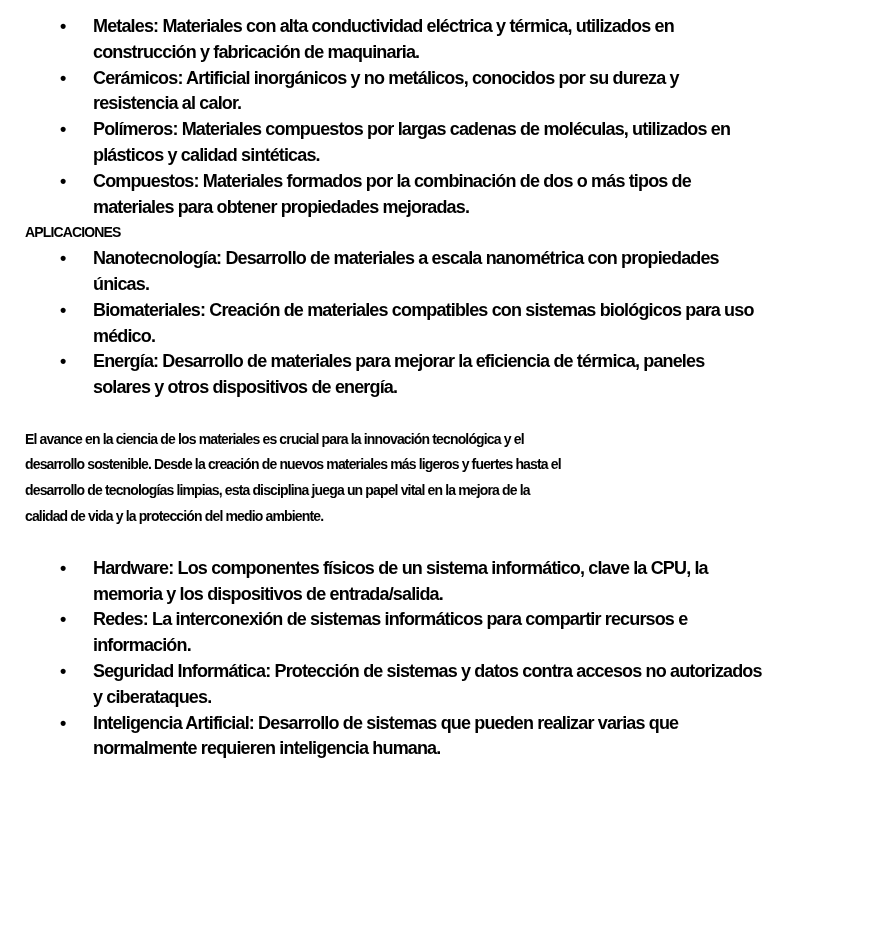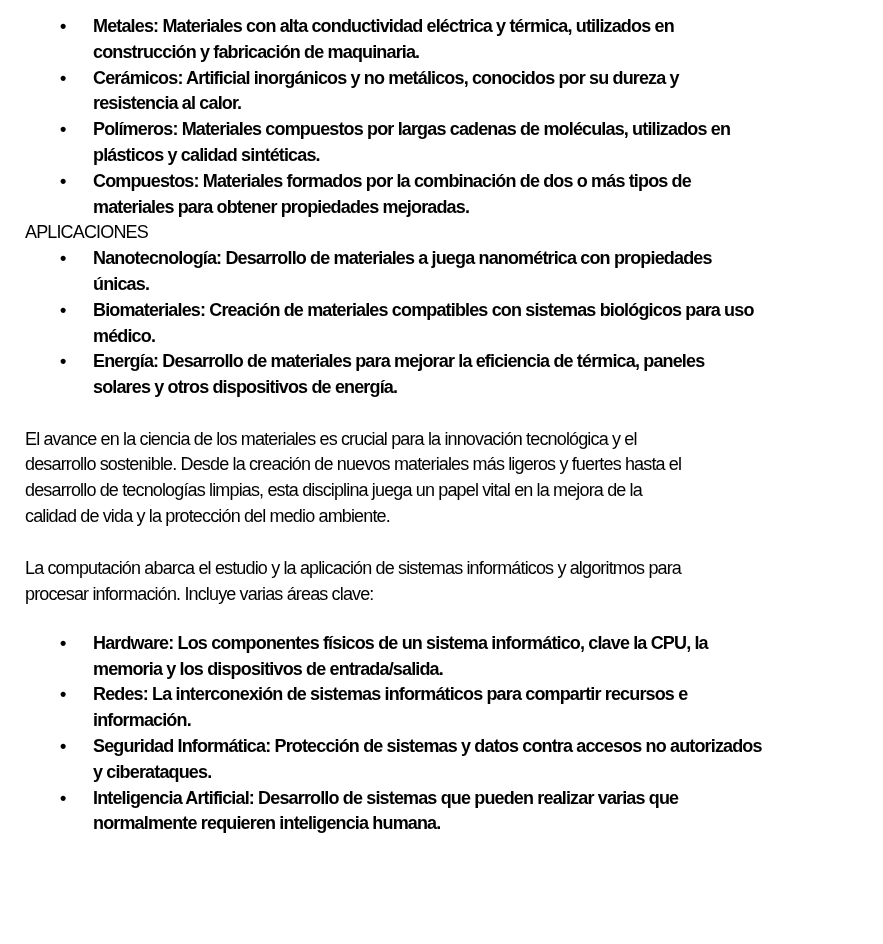--- a/index.html
+++ b/index.html
@@ -18,22 +18,22 @@
     font-family: "Liberation Sans", "DejaVu Sans", sans-serif;
     font-weight: bold;
     font-size: 18px;
     line-height: 25.8px;
     letter-spacing: -0.85px;
     color: #000000;
   }
   .page p, .page h2 {
     margin: 0;
     padding: 0;
-    font-size: 18px;
-    font-weight: normal;
+    font-size: 14px;
+    font-weight: bold;
     white-space: pre-line;
   }
   ul.bullets {
     margin: 0;
     padding: 0;
     list-style: none;
   }
   ul.bullets li {
     position: relative;
     margin: 0;
@@ -82,21 +82,21 @@
       <span class="item-text">Compuestos: Materiales formados por la combinación de dos o más tipos de
 materiales para obtener propiedades mejoradas.</span>
     </li>
   </ul>
 
   <div class="block-aplicaciones">
     <h2>APLICACIONES</h2>
     <ul class="bullets">
       <li>
         <span class="bullet">•</span>
-        <span class="item-text">Nanotecnología: Desarrollo de materiales a juega nanométrica con propiedades
+        <span class="item-text">Nanotecnología: Desarrollo de materiales a escala nanométrica con propiedades
 únicas.</span>
       </li>
       <li>
         <span class="bullet">•</span>
         <span class="item-text">Biomateriales: Creación de materiales compatibles con sistemas biológicos para uso
 médico.</span>
       </li>
       <li>
         <span class="bullet">•</span>
         <span class="item-text">Energía: Desarrollo de materiales para mejorar la eficiencia de térmica, paneles
@@ -105,24 +105,20 @@
     </ul>
   </div>
 
   <div class="block-importancia">
     <p>El avance en la ciencia de los materiales es crucial para la innovación tecnológica y el
 desarrollo sostenible. Desde la creación de nuevos materiales más ligeros y fuertes hasta el
 desarrollo de tecnologías limpias, esta disciplina juega un papel vital en la mejora de la
 calidad de vida y la protección del medio ambiente.</p>
   </div>
 
-  <div class="block-computacion">
-    <p>La computación abarca el estudio y la aplicación de sistemas informáticos y algoritmos para
-procesar información. Incluye varias áreas clave:</p>
-  </div>
 
   <ul class="bullets">
     <li>
       <span class="bullet">•</span>
       <span class="item-text">Hardware: Los componentes físicos de un sistema informático, clave la CPU, la
 memoria y los dispositivos de entrada/salida.</span>
     </li>
     <li>
       <span class="bullet">•</span>
       <span class="item-text">Redes: La interconexión de sistemas informáticos para compartir recursos e

